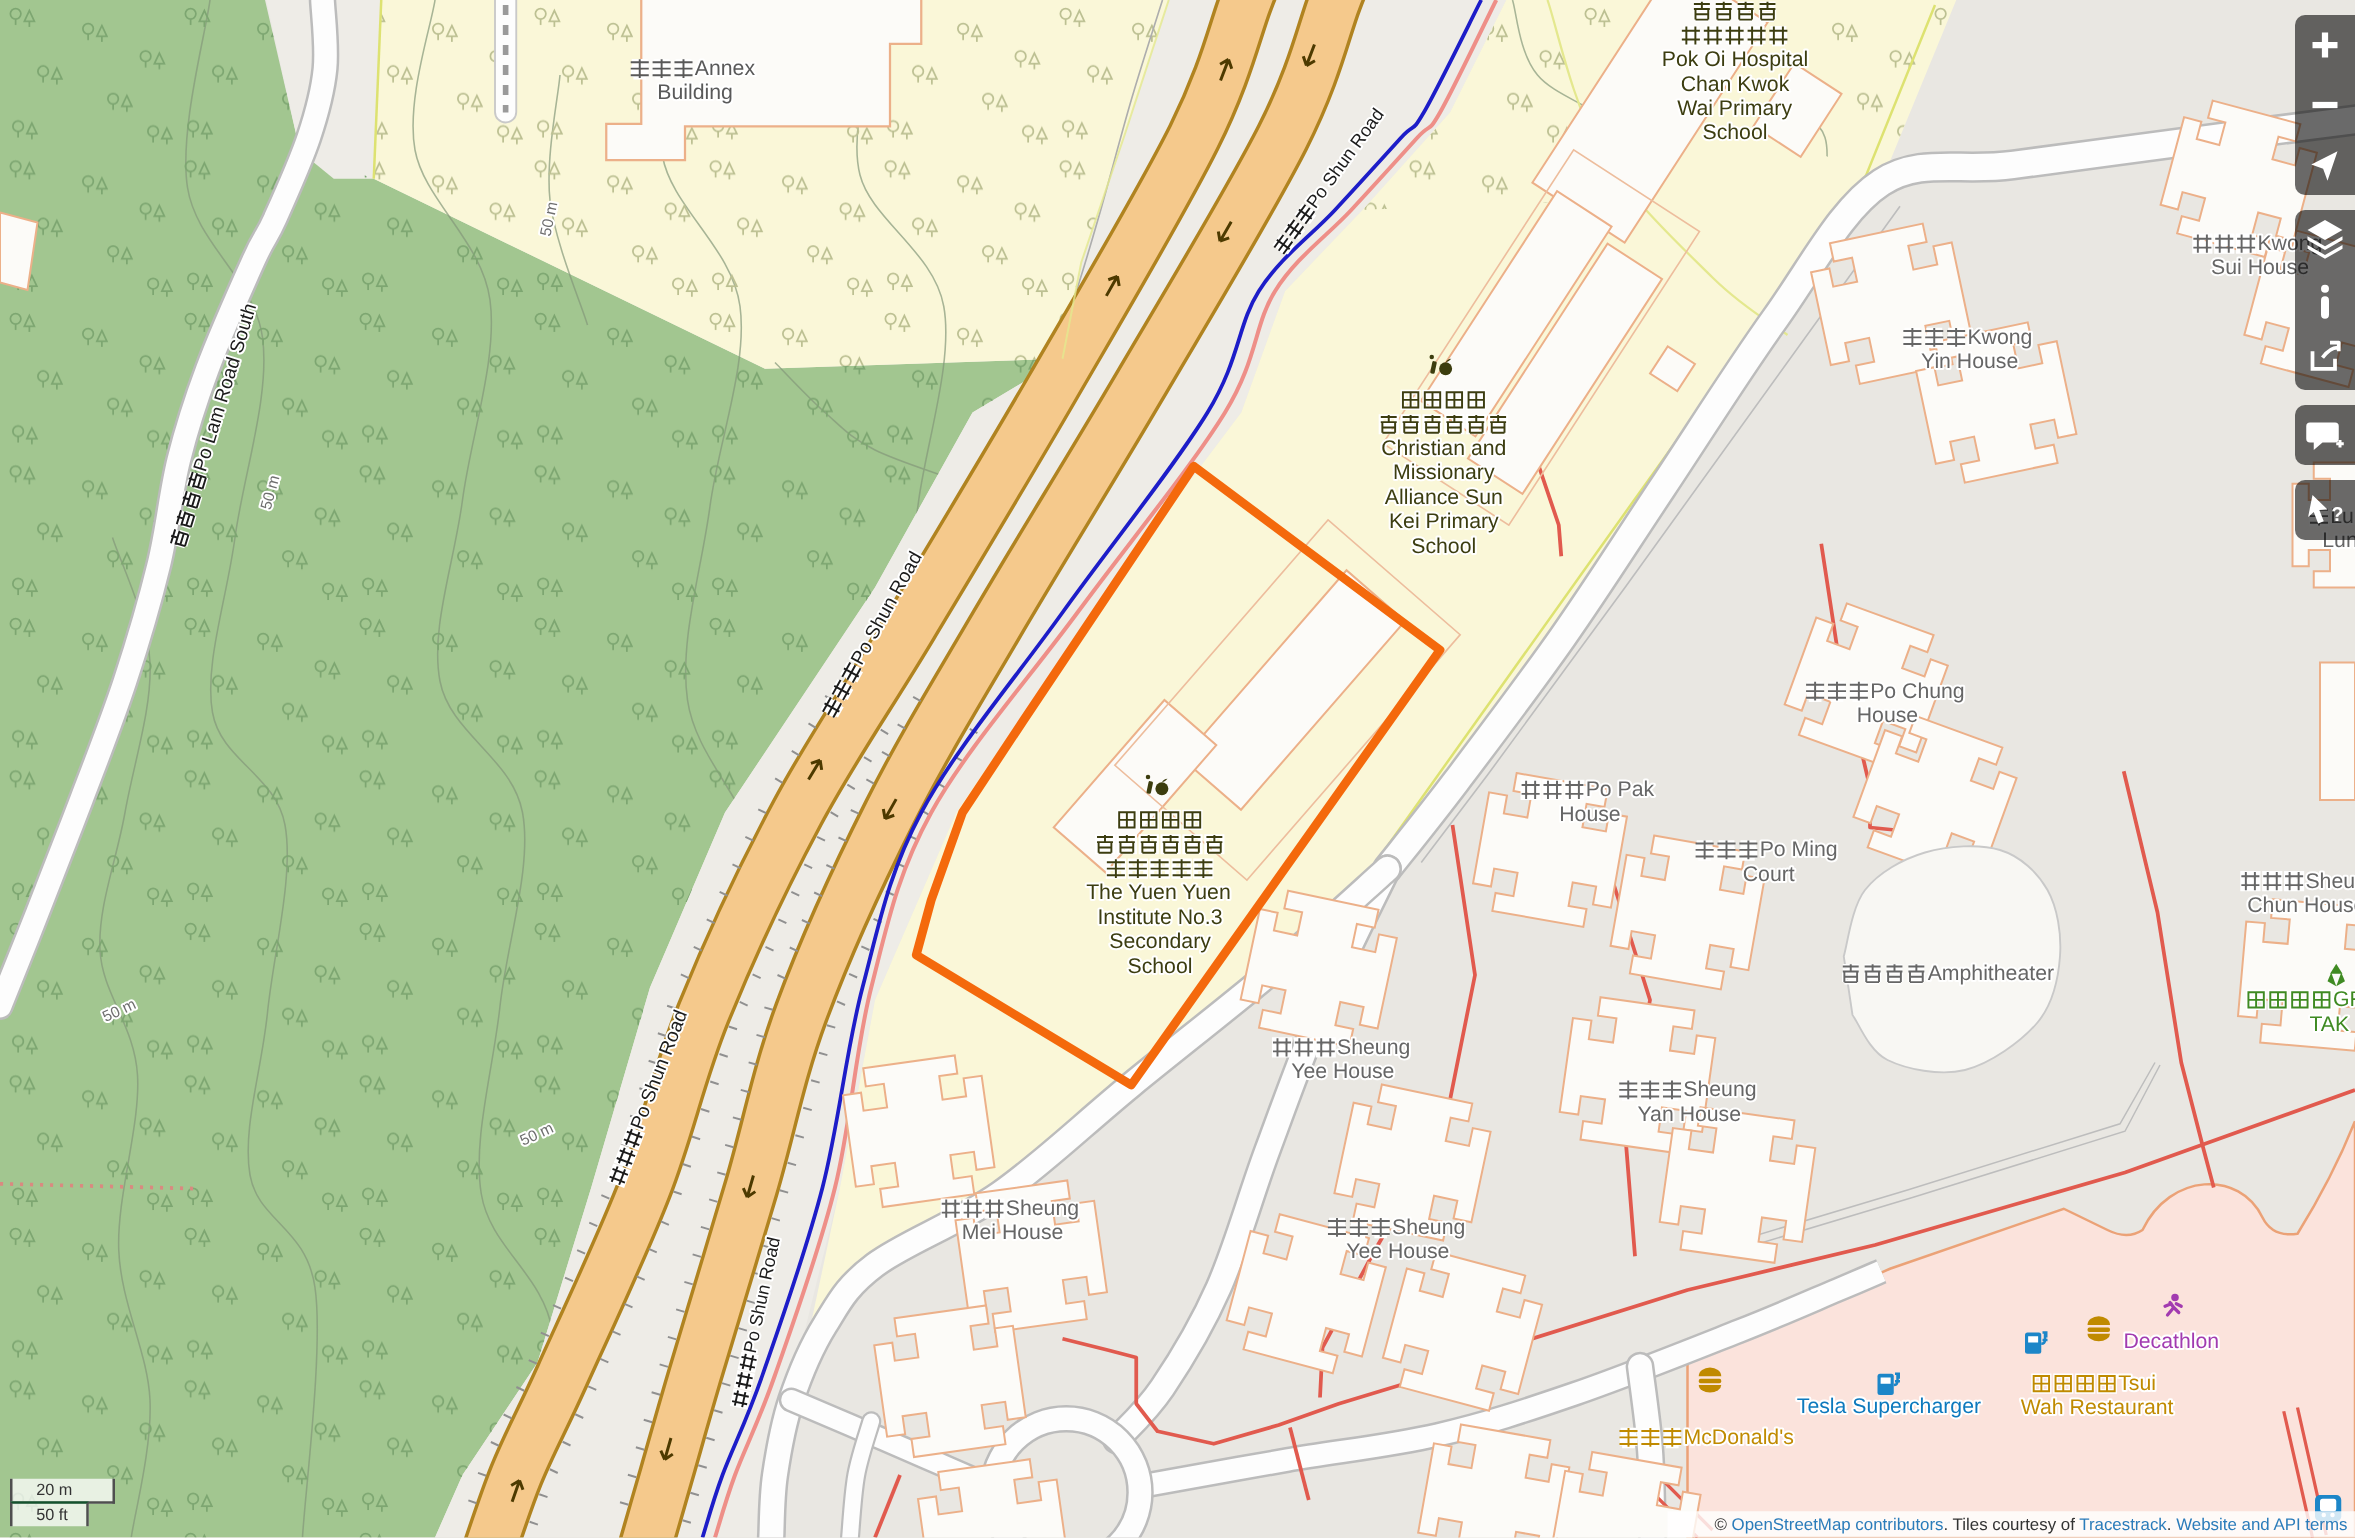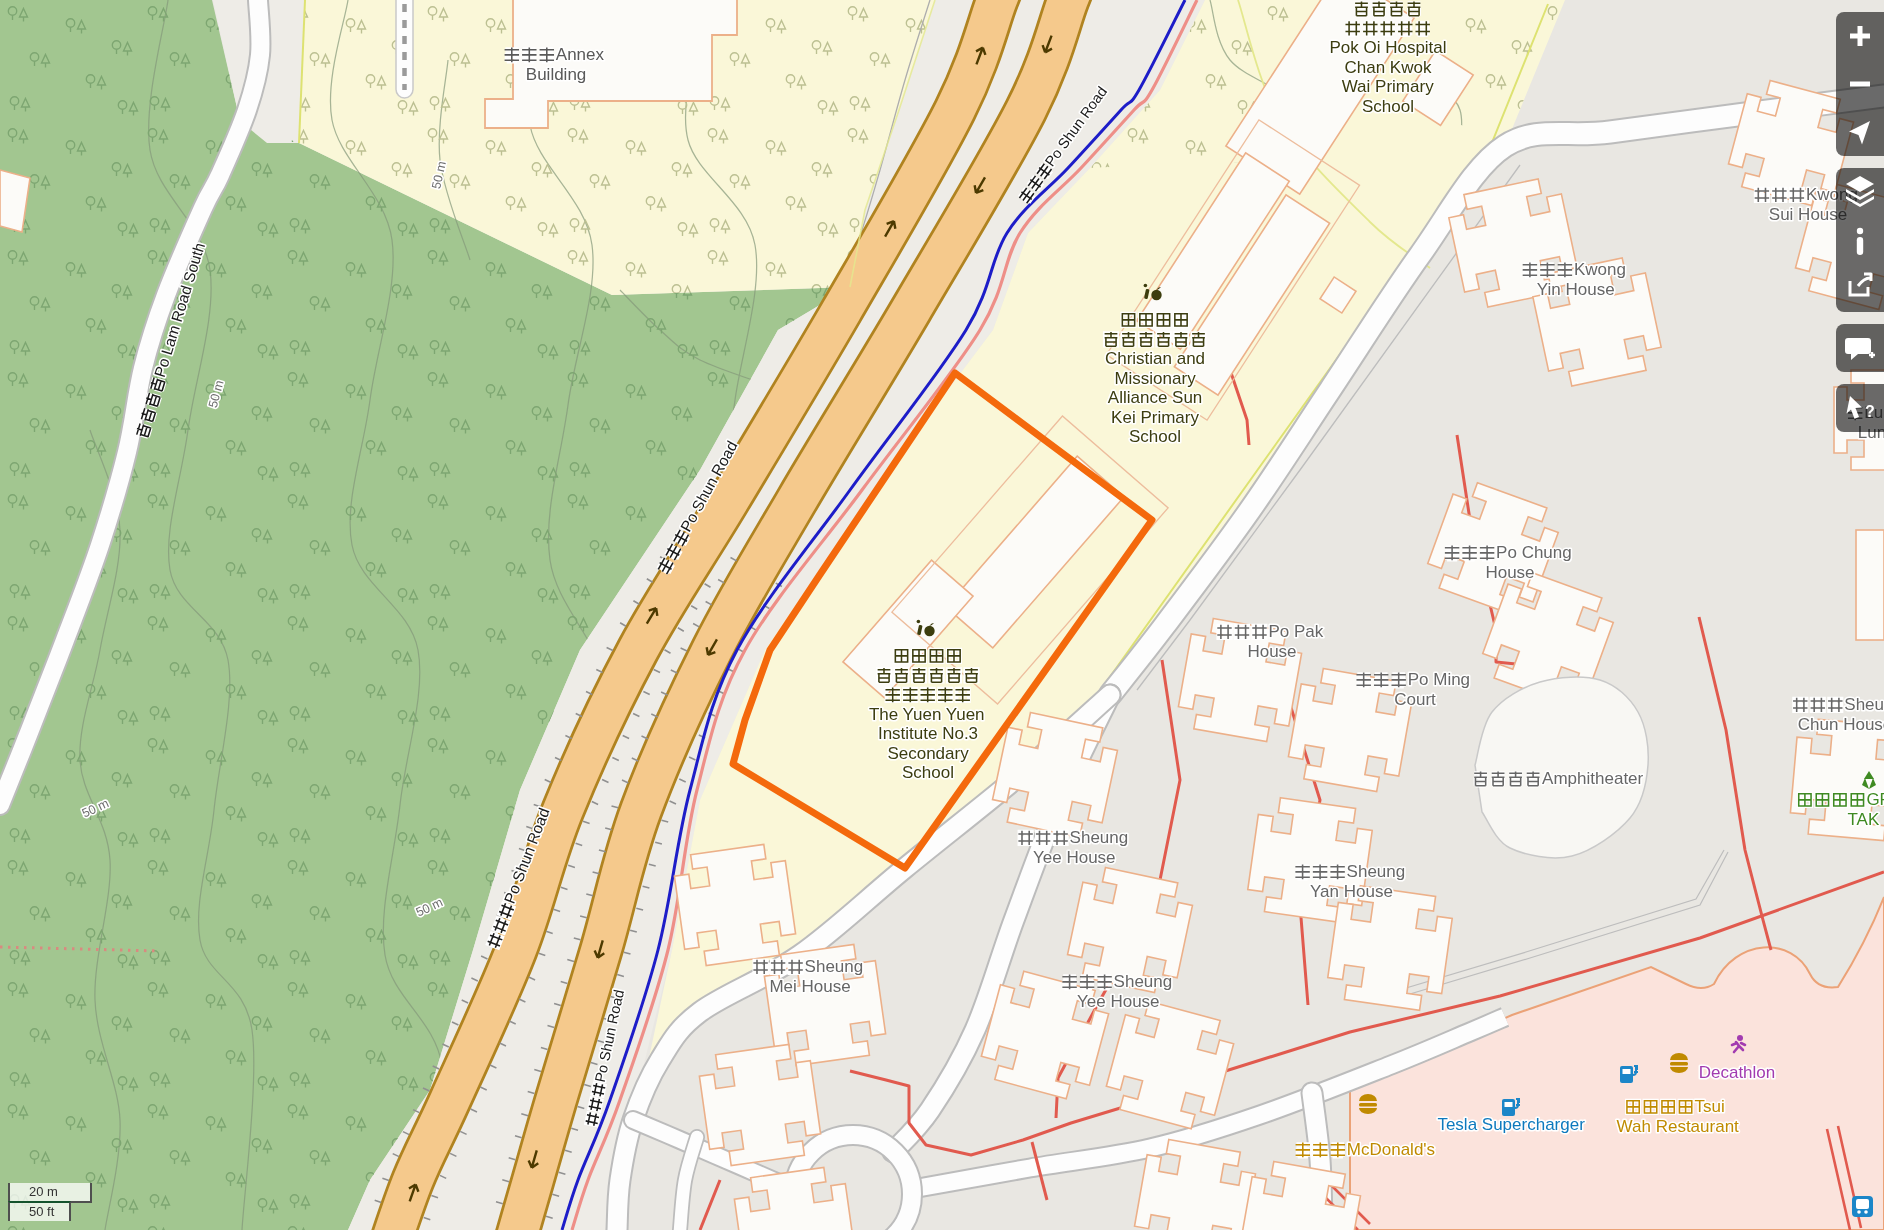--- a/index.html
+++ b/index.html
@@ -921,12 +921,13 @@
 <div class="grp" style="top:384px;height:48px">
 <svg width="48" height="48" viewBox="0 0 48 48">
         <path d="M14,12 L26,23.5 L19.5,24 L23,33 L18.5,34.8 L15,25.5 L10.5,29.5 Z" fill="#fff"></path>
         <text x="29" y="33" font-size="16px" font-weight="bold" fill="#fff">?</text>
       </svg></div>
 
 <div class="scl" style="left:8px;top:1183px;width:84px;height:20px">20 m</div>
 
 <div class="scl" style="left:8px;top:1201px;width:63px;height:20px;border-top:2px solid #14532d;border-bottom:none">50 ft</div>
 
+<div style="position:absolute;right:0;bottom:0;height:21px;background:rgba(255,255,255,.8);color:#333;font-size:13.5px;line-height:21px;padding:0 6px 0 38px;white-space:nowrap">© <span style="color:#2b7cba">OpenStreetMap contributors</span>. Tiles courtesy of <span style="color:#2b7cba">Tracestrack</span>. <span style="color:#2b7cba">Website and API terms</span></div>
 </div>
 </body></html>

